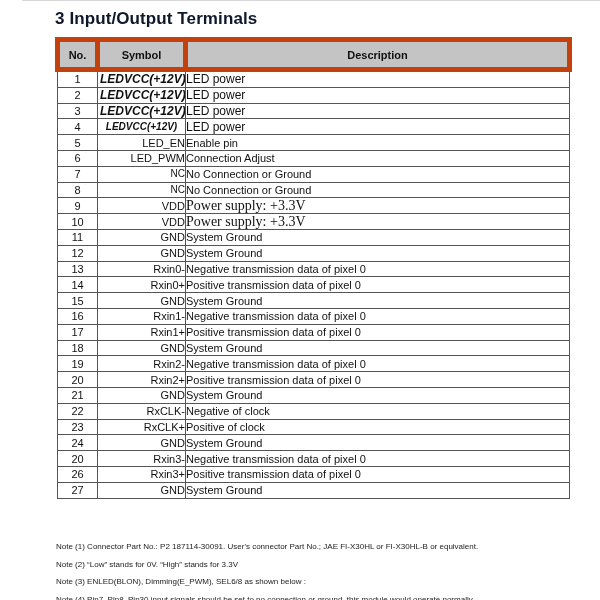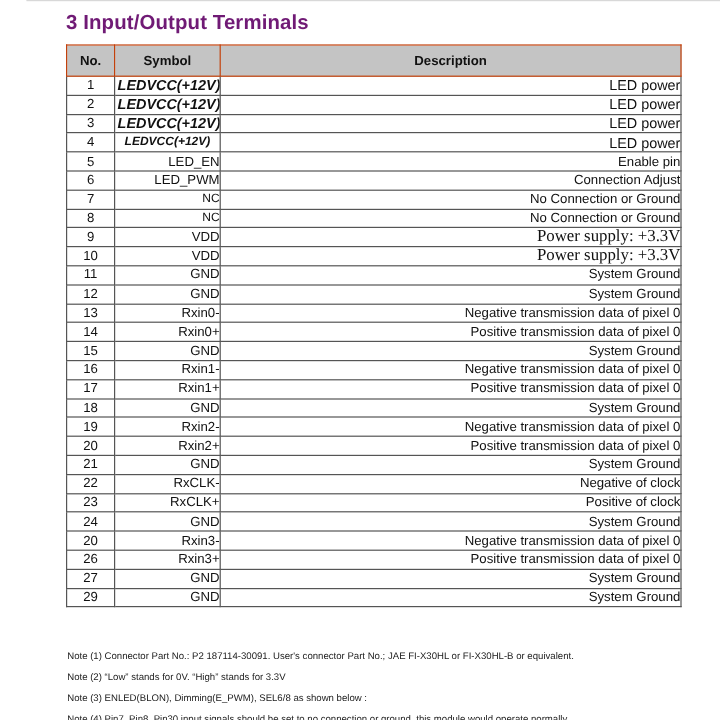--- a/index.html
+++ b/index.html
@@ -1,27 +1,27 @@
 <!DOCTYPE html>
 <html><head>
 <meta charset="utf-8">
 <style>
   html, body { margin: 0; padding: 0; background: #ffffff; }
   body { width: 600px; height: 600px; position: relative; overflow: hidden; font-family: "Liberation Sans", sans-serif; color: #111; }
   .topline { position: absolute; left: 22px; top: 0; width: 578px; height: 1px; background: #d8d8d8; }
-  .title { position: absolute; left: 55px; top: 9px; font-size: 17px; font-weight: bold; color: #701a75; letter-spacing: 0.1px; }
+  .title { position: absolute; left: 55px; top: 9px; font-size: 17px; font-weight: bold; color: #0f172a; letter-spacing: 0.1px; }
   table.pins { position: absolute; left: 55px; top: 37px; width: 512px; border-collapse: collapse; table-layout: fixed; }
-  table.pins th { background: #c4c4c4; height: 25px; font-size: 11px; font-weight: bold; border: 1px solid #c2410c; padding: 0; text-align: center; color: #111; }
+  table.pins th { background: #c4c4c4; height: 25px; font-size: 11px; font-weight: bold; border: 5px solid #c2410c; padding: 0; text-align: center; color: #111; }
   table.pins td { height: 14.8px; border: 1px solid #555; padding: 0; font-size: 11px; line-height: 14px; color: #111; white-space: nowrap; overflow: hidden; }
   td.no { text-align: center; font-size: 10px; }
   td.sym { text-align: right; font-size: 11.5px; }
   td.sym.italic { font-style: italic; font-size: 12px; text-align: left; padding-left: 2px; font-weight: bold; }
   td.sym.italic.small { font-size: 10px; text-align: center; padding-left: 0; }
   td.sym.smalltext { font-size: 10px; }
-  td.desc { padding-left: 4px; font-size: 10px; text-align: right; }
+  td.desc { padding-left: 4px; font-size: 10px; }
   td.desc.big { font-size: 12px; }
   td.desc.serif { font-family: "Liberation Serif", serif; font-size: 14px; }
   .notes { position: absolute; left: 56px; top: 541px; font-size: 8px; color: #222; }
   .note { height: 17.5px; line-height: 12px; white-space: nowrap; }
 </style>
 </head>
 <body>
 
 <div class="topline"></div>
 <div class="title">3  Input/Output Terminals</div>
@@ -168,25 +168,20 @@
       <tr>
         <td class="no">26</td>
         <td class="sym">Rxin3+</td>
         <td class="desc">Positive transmission data of pixel 0</td>
       </tr>
       <tr>
         <td class="no">27</td>
         <td class="sym">GND</td>
         <td class="desc">System Ground</td>
       </tr>
-      <tr>
-        <td class="no">29</td>
-        <td class="sym">GND</td>
-        <td class="desc">System Ground</td>
-      </tr>
     </tbody>
 </table>
 
 <div class="notes">
   <div class="note">Note (1) Connector Part No.: P2 187114-30091. User's connector Part No.; JAE FI-X30HL or FI-X30HL-B or equivalent.</div>
   <div class="note">Note (2) “Low” stands for 0V. “High” stands for 3.3V</div>
   <div class="note">Note (3) ENLED(BLON), Dimming(E_PWM), SEL6/8 as shown below :</div>
   <div class="note">Note (4) Pin7, Pin8, Pin30 input signals should be set to no connection or ground, this module would operate normally</div>
 </div>
 

